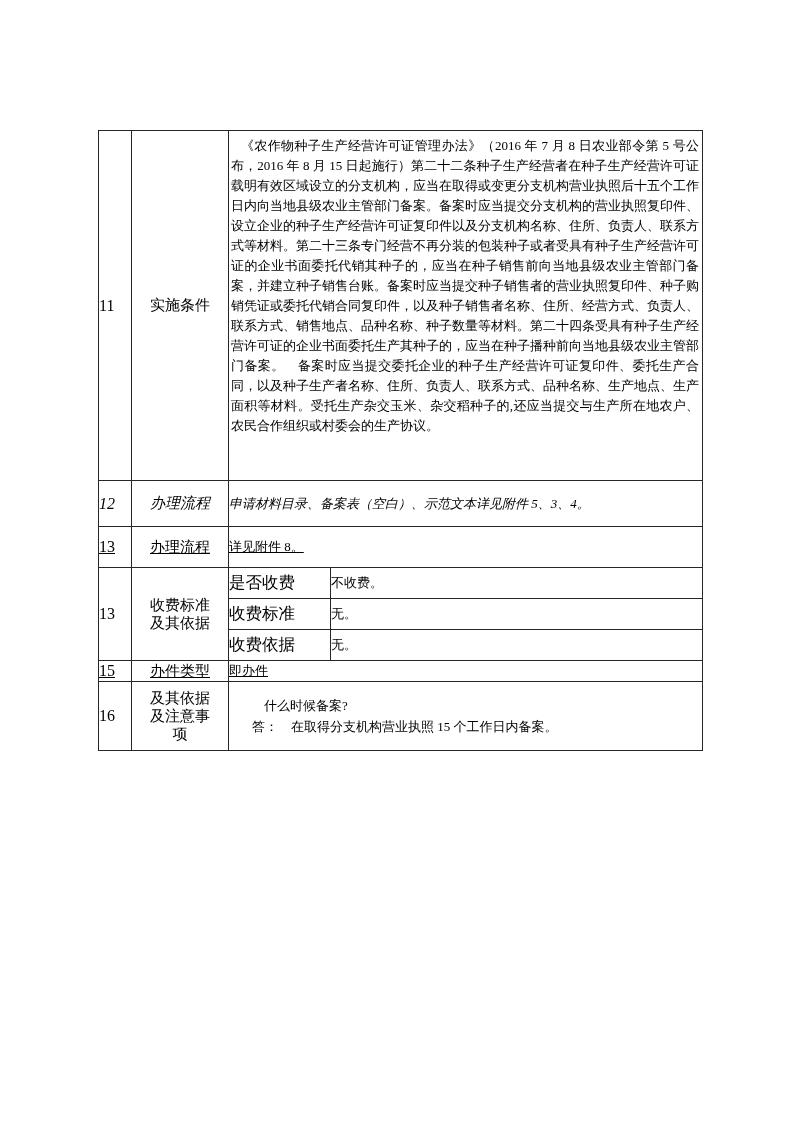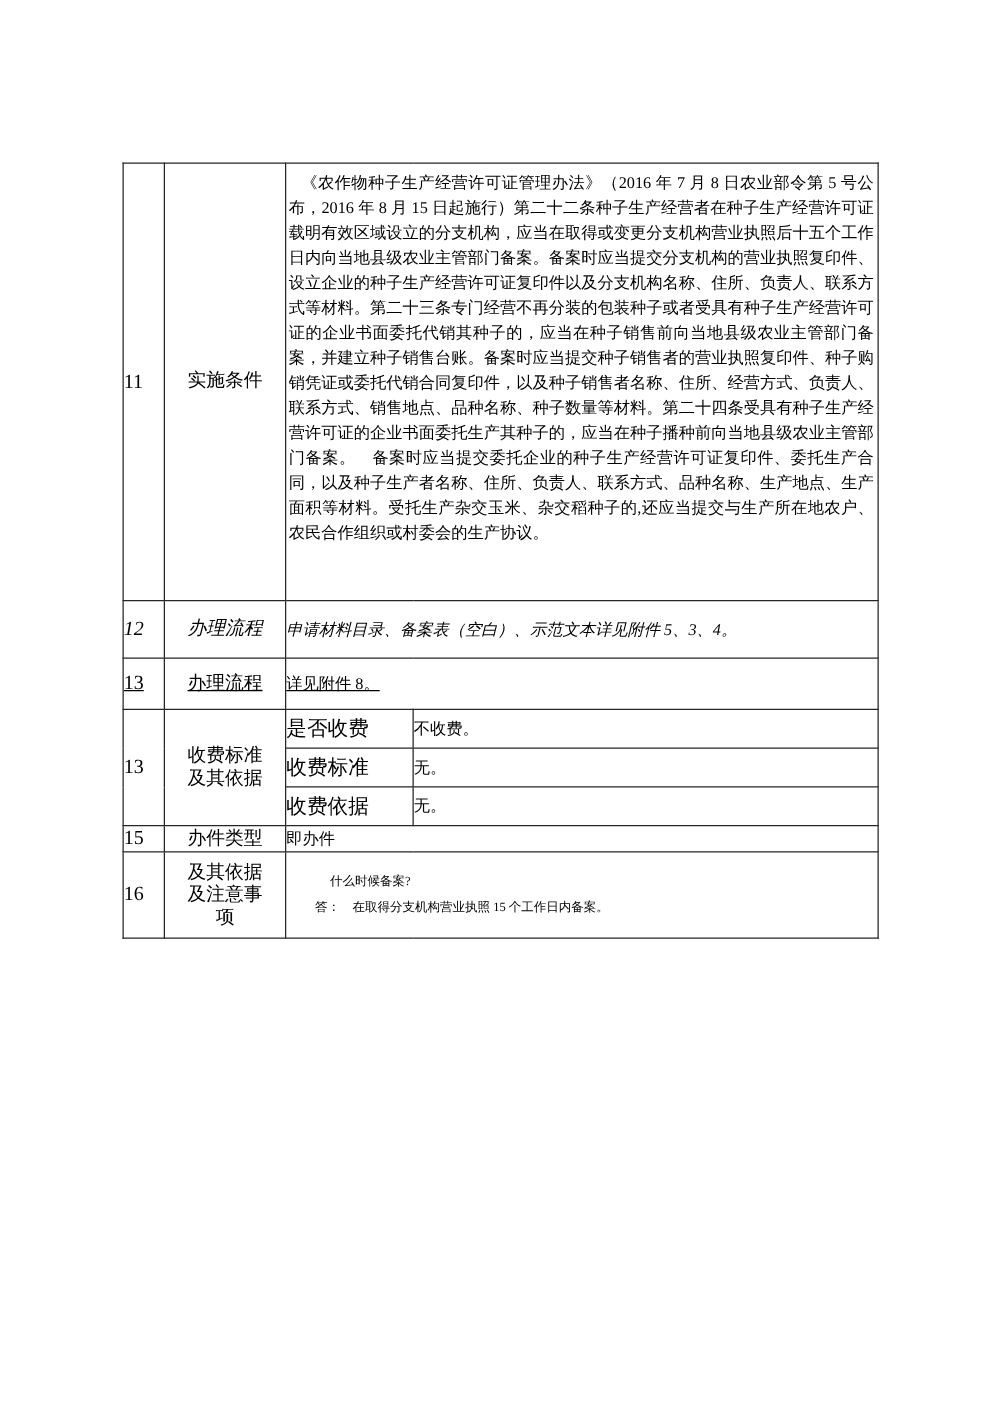--- a/index.html
+++ b/index.html
@@ -50,23 +50,23 @@
   }
   .val-pad { padding-left: 28px; }
   td.sublabel {
     font-size: 16.5px;
     padding-left: 7px;
   }
   tr.r11 { height: 350px; }
   tr.r12 { height: 46px; font-style: italic; }
   tr.r13 { height: 41px; text-decoration: underline; }
   tr.sub { height: 31px; }
-  tr.r15 { height: 14px; }
+  tr.r15 { height: 14px; text-decoration: underline; }
   tr.r16 { height: 69px; }
-  .faq { font-size: 10px; line-height: 21px; }
+  .faq { font-size: 13px; line-height: 21px; }
   .faq .q { padding-left: 35px; }
   .faq .a { padding-left: 23px; }
 </style>
 </head>
 <body>
 
 <div class="page">
   <table class="doc-table">
     <colgroup>
       <col style="width:33px">

